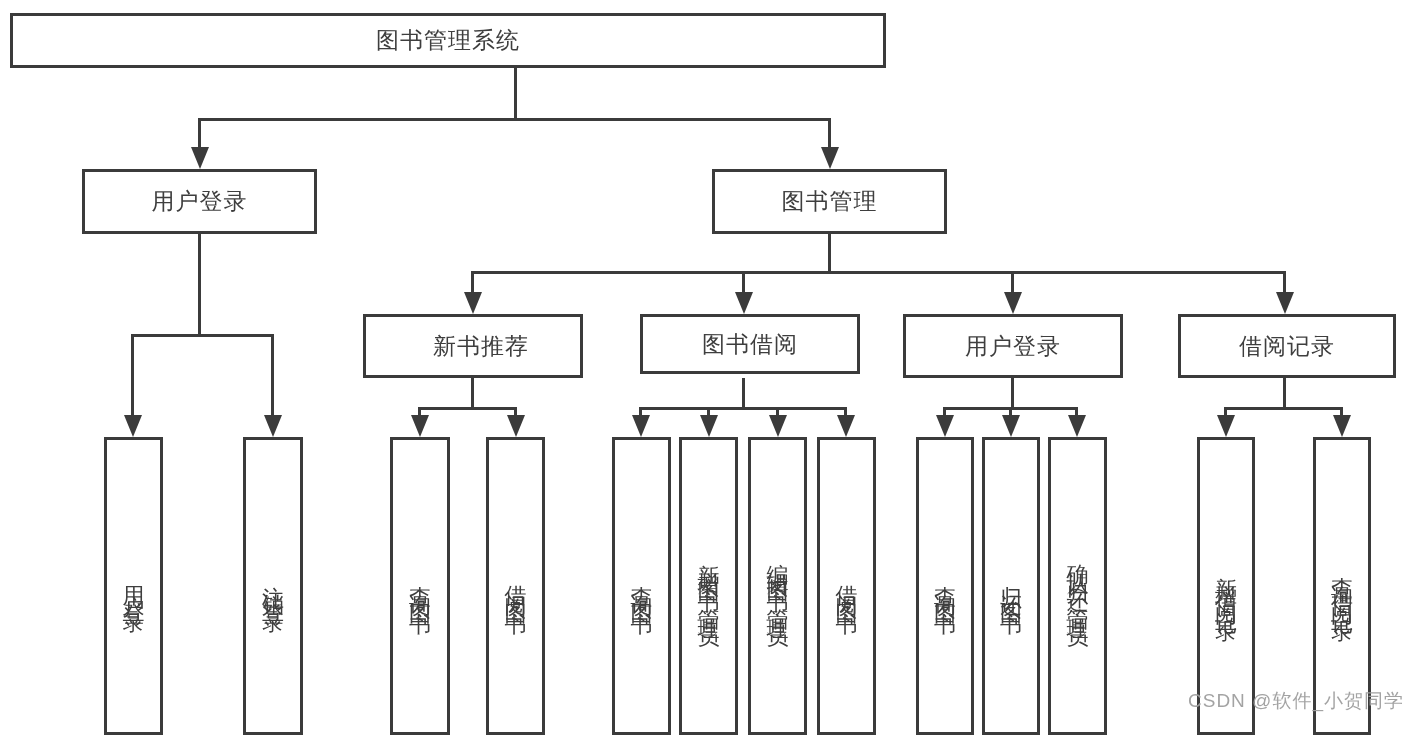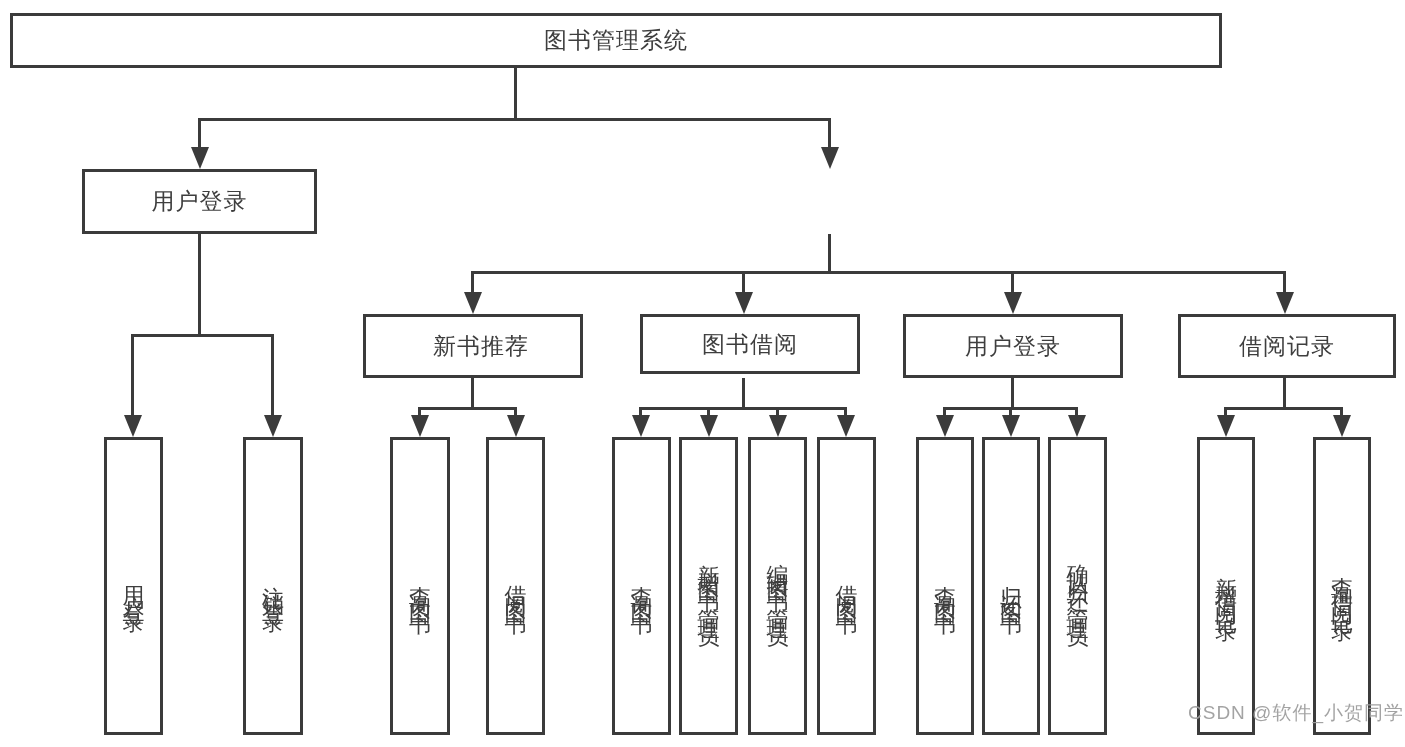--- a/index.html
+++ b/index.html
@@ -31,26 +31,29 @@
   .watermark{
     position:absolute;font-size:19px;color:rgba(158,158,158,0.95);
     letter-spacing:1px;white-space:nowrap;
   }
 </style>
 </head>
 <body>
 
 <div id="canvas">
 
-  <div class="box" style="left:10px;top:13px;width:1212px;height:55px;">
+  <div class="box" style="left:10px;top:13px;width:876px;height:55px;">
     <span>图书管理系统</span>
   </div>
 
   <div class="box" style="left:82px;top:169px;width:235px;height:65px;">
     <span>用户登录</span>
+  </div>
+  <div class="box" style="left:712px;top:169px;width:235px;height:65px;">
+    <span>图书管理</span>
   </div>
 
   <div class="box" style="left:363px;top:314px;width:220px;height:64px;padding-left:16px;">
     <span>新书推荐</span>
   </div>
   <div class="box" style="left:640px;top:314px;width:220px;height:60px;">
     <span>图书借阅</span>
   </div>
   <div class="box" style="left:903px;top:314px;width:220px;height:64px;">
     <span>用户登录</span>
@@ -155,15 +158,15 @@
   <div class="vline" style="left:1075px;top:407px;height:12px;"></div>
   <div class="arrow" style="left:1068px;top:415px;"></div>
 
   <div class="vline" style="left:1283px;top:378px;height:32px;"></div>
   <div class="hline" style="left:1224px;top:407px;width:118px;"></div>
   <div class="vline" style="left:1224px;top:407px;height:12px;"></div>
   <div class="arrow" style="left:1217px;top:415px;"></div>
   <div class="vline" style="left:1340px;top:407px;height:12px;"></div>
   <div class="arrow" style="left:1333px;top:415px;"></div>
 
-  <div class="watermark" style="left:1188px;top:688px;margin-top:12px;">CSDN @软件_小贺同学</div>
+  <div class="watermark" style="left:1188px;top:688px;">CSDN @软件_小贺同学</div>
 
 </div>
 
 </body></html>

